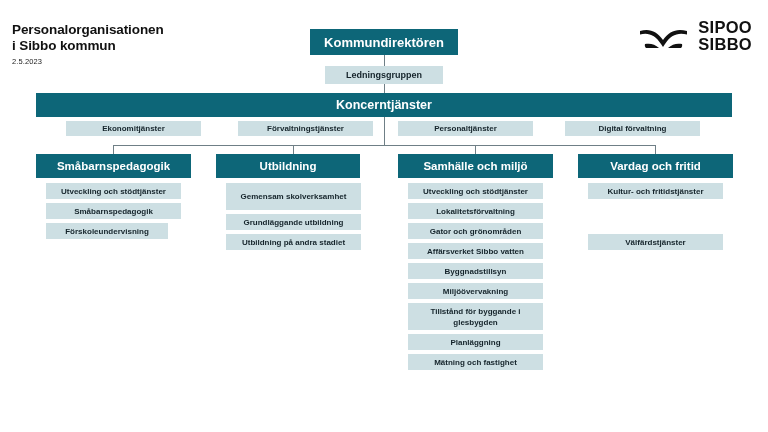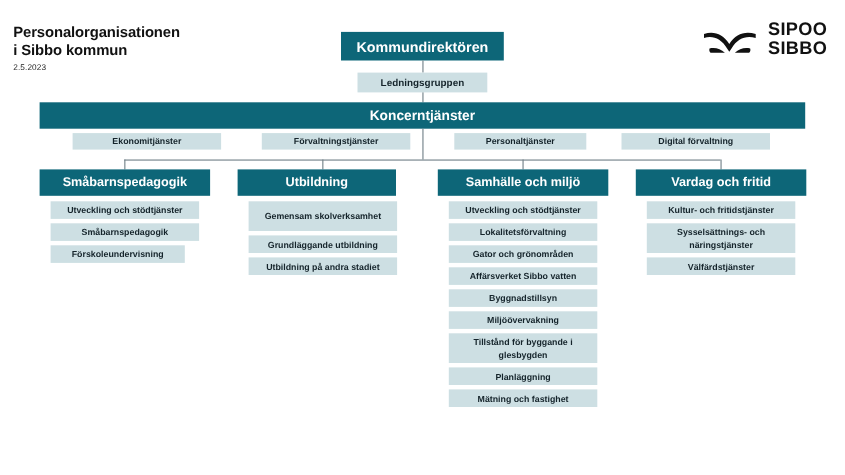--- a/index.html
+++ b/index.html
@@ -132,21 +132,21 @@
   <div class="vline" style="left:384px; top:55px; height:11px;"></div>
 
   <div class="box-light" id="box-ledningsgruppen" style="left:325px; top:66px; width:118px; height:18px;">Ledningsgruppen</div>
 
   <div class="vline" style="left:384px; top:84px; height:9px;"></div>
 
   <div class="box-dark" id="box-koncerntjanster" style="left:36px; top:93px; width:696px; height:24px;">Koncerntjänster</div>
 
   <div class="box-light konc-sub" style="left:66px; top:121px; width:135px; height:15px;">Ekonomitjänster</div>
   <div class="box-light konc-sub" style="left:238px; top:121px; width:135px; height:15px;">Förvaltningstjänster</div>
-  <div class="box-light konc-sub" style="left:398px; top:121px; width:120px; height:15px;margin-left:15px;">Personaltjänster</div>
+  <div class="box-light konc-sub" style="left:398px; top:121px; width:135px; height:15px;">Personaltjänster</div>
   <div class="box-light konc-sub" style="left:565px; top:121px; width:135px; height:15px;">Digital förvaltning</div>
 
   <div class="vline" style="left:384px; top:117px; height:28px;"></div>
 
   <div class="hline" style="left:113px; top:145px; width:542px;"></div>
 
   <div class="vline" style="left:113px; top:145px; height:9px;"></div>
   <div class="vline" style="left:293px; top:145px; height:9px;"></div>
   <div class="vline" style="left:475px; top:145px; height:9px;"></div>
   <div class="vline" style="left:655px; top:145px; height:9px;"></div>
@@ -199,20 +199,17 @@
       <span>Planläggning</span>
     </div>
   <div class="box-light col-item" style="left:408px; top:354px; width:135px; height:16px;">
       <span>Mätning och fastighet</span>
     </div>
 
   <div class="box-dark col-head" style="left:578px; top:154px; width:155px; height:24px;">Vardag och fritid</div>
   <div class="box-light col-item" style="left:588px; top:183px; width:135px; height:16px;">
       <span>Kultur- och fritidstjänster</span>
     </div>
-  <div class="box-light col-item" style="left:588px; top:203px; width:135px; height:27px;">
-      <span>Sysselsättnings- och näringstjänster</span>
-    </div>
   <div class="box-light col-item" style="left:588px; top:234px; width:135px; height:16px;">
       <span>Välfärdstjänster</span>
     </div>
 
 </div>
 
 </body></html>

